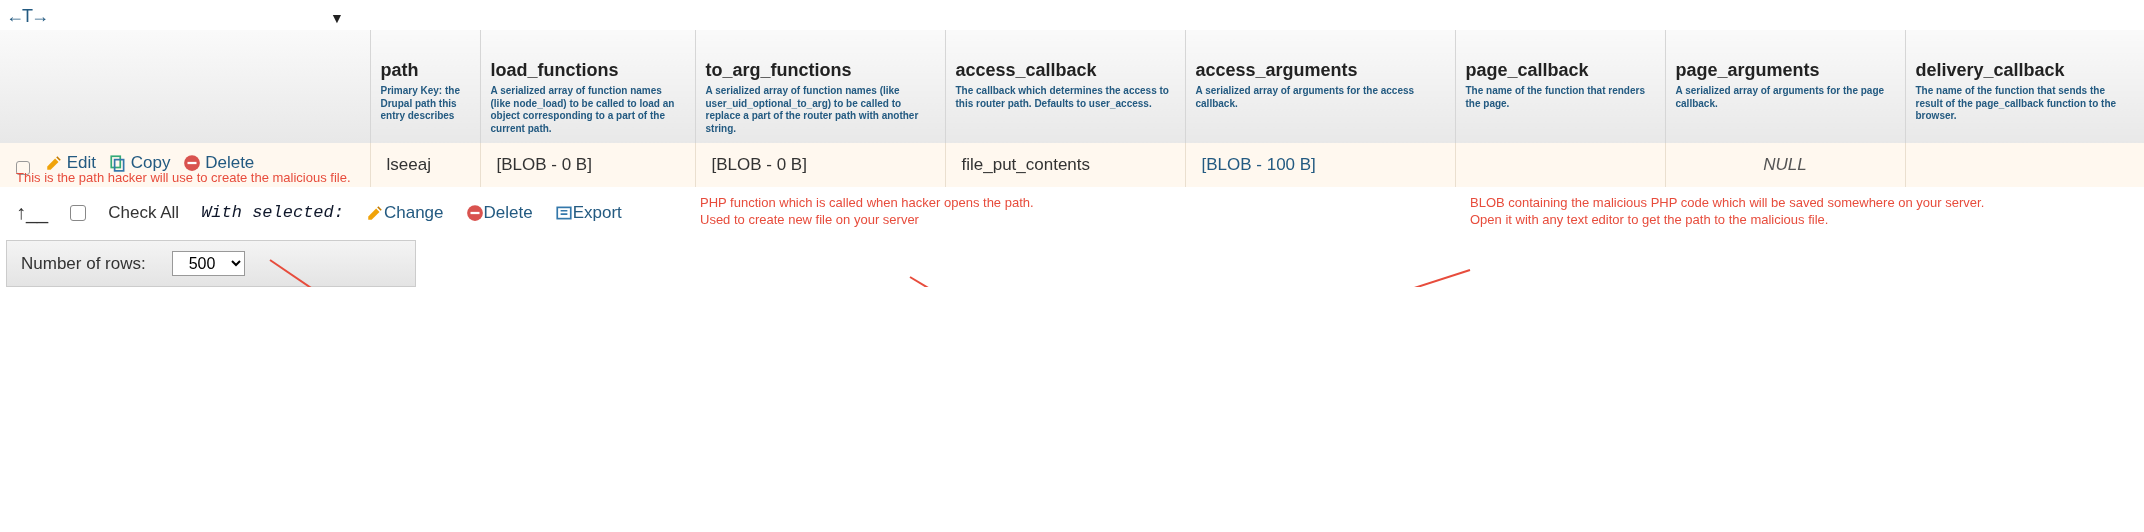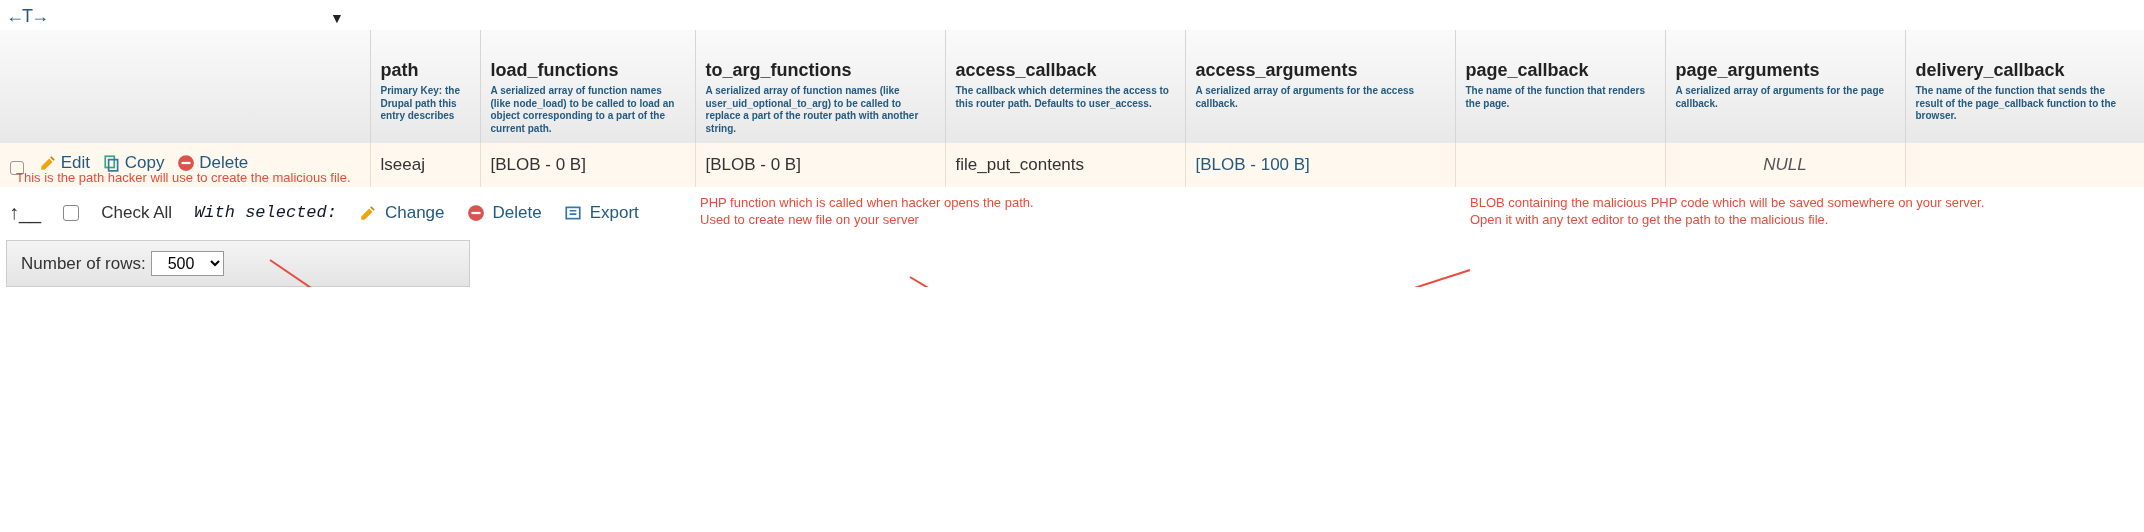--- a/index.html
+++ b/index.html
@@ -21,21 +21,21 @@
     vertical-align: top;
     padding: 6px 10px 8px 10px;
     border-right: 1px solid #d6d6d6;
     background: #f2f2f2;
     background: linear-gradient(#fafafa,#e8e8e8);
   }
   table.grid th .col-name { font-weight: bold; font-size: 18px; color: #222; white-space: nowrap; margin-top: 24px; }
   table.grid th .col-desc { font-size: 10px; color: #235a81; line-height: 1.25; margin-top: 4px; }
 
   table.grid td {
-    padding: 10px 10px;
+    padding: 10px 16px;
     border-right: 1px solid #eadfcf;
     background: #fff8ef;
     font-size: 17px;
     color: #333;
     white-space: nowrap;
     overflow: hidden;
   }
   table.grid td.actions { background: #fff8ef; color: #235a81; }
   table.grid td.actions .act { color: #235a81; margin-right: 8px; display: inline-flex; align-items: center; gap: 4px; cursor: pointer; }
   table.grid td.actions .act.delete { color: #235a81; }
@@ -48,35 +48,35 @@
     font-size: 13px;
     line-height: 1.3;
     pointer-events: none;
   }
   svg.arrow { position: absolute; pointer-events: none; }
 
   .below {
     display: flex;
     align-items: center;
     gap: 22px;
-    padding: 14px 10px 10px 3px;
+    padding: 14px 10px 10px 10px;
     font-size: 17px;
     color: #333;
   }
   .below .arrow-up { font-size: 20px; color: #333; margin-left: 6px; }
   .below .checkbox { width: 16px; height: 16px; border: 1px solid #888; border-radius: 3px; display: inline-block; vertical-align: middle; }
   .below .wsel { font-style: italic; color: #0f172a; font-family: Liberation Mono, monospace; }
-  .below .btn { display: inline-flex; align-items: center; gap: 8px; color: #235a81; cursor: pointer; }
+  .below .btn { display: inline-flex; align-items: center; color: #235a81; cursor: pointer; }
 
   .rows-control {
-    display: flex; align-items: center; gap: 5px;
+    display: flex; align-items: center; gap: 26px;
     background: linear-gradient(#f4f4f4,#e4e4e4);
     border: 1px solid #ccc;
     padding: 10px 14px;
-    width: 464px;
+    width: 410px;
     margin: 6px 0 0 6px;
     font-size: 17px;
   }
   .rows-control select {
     font-size: 16px; padding: 2px 12px; border: 1px solid #999; background: #fff;
   }
 
   
   .ic-edit, .ic-copy, .ic-del, .ic-export { width: 18px; height: 18px; display: inline-block; vertical-align: middle; }
 

